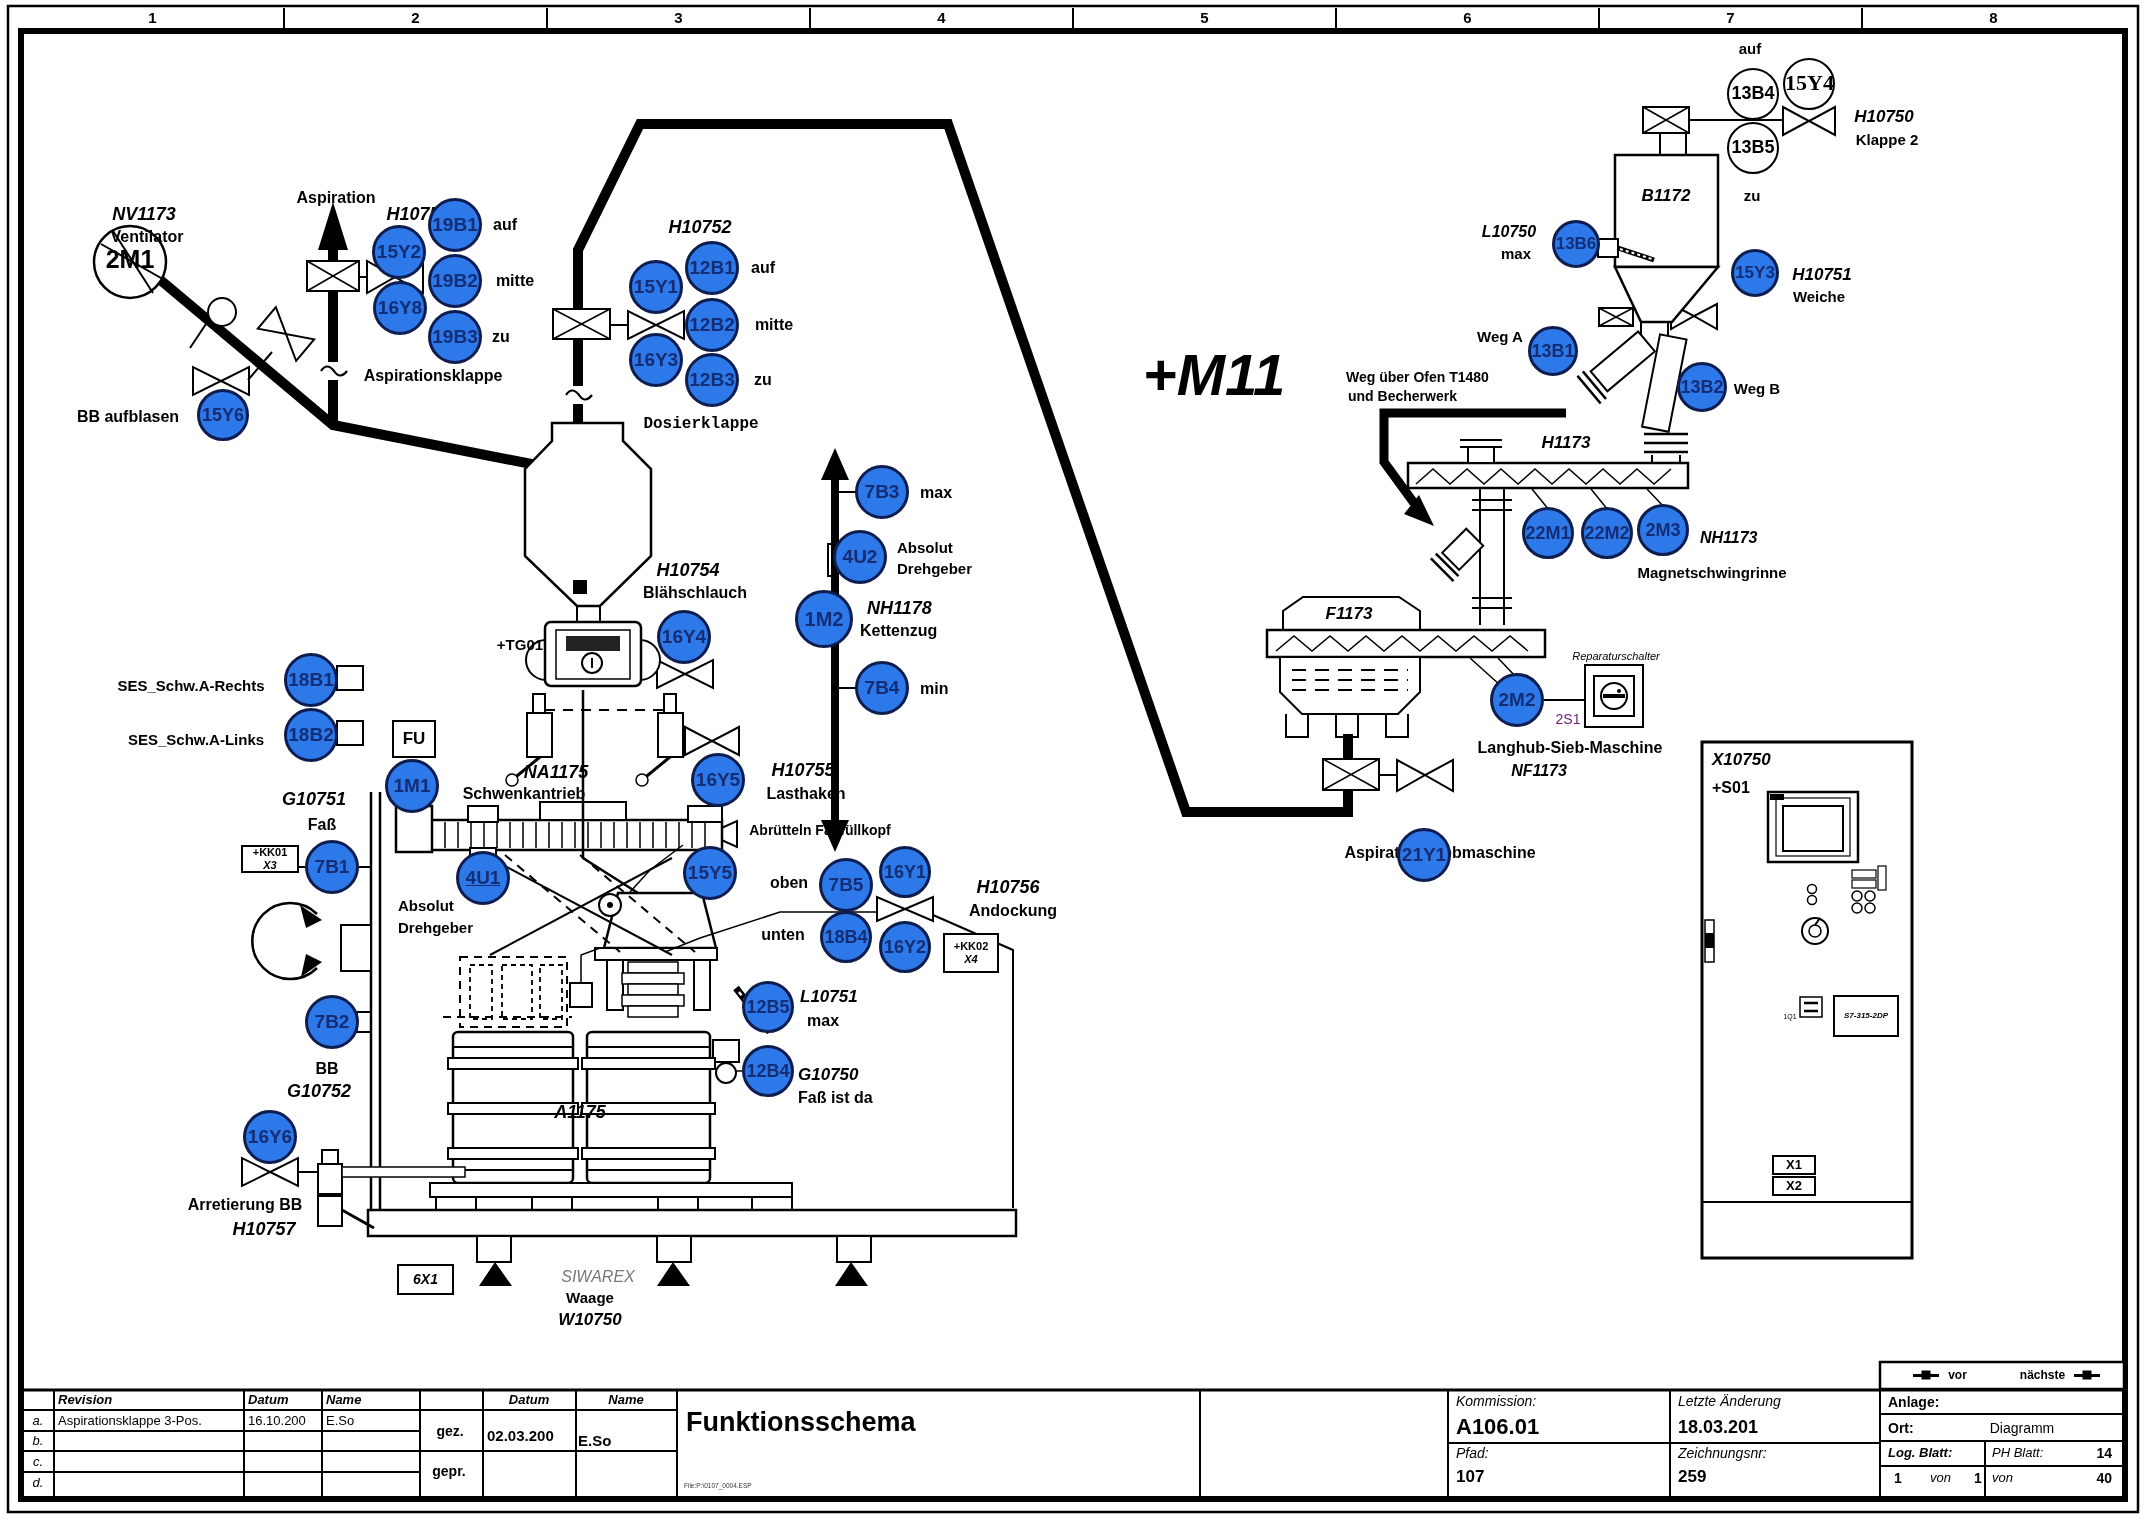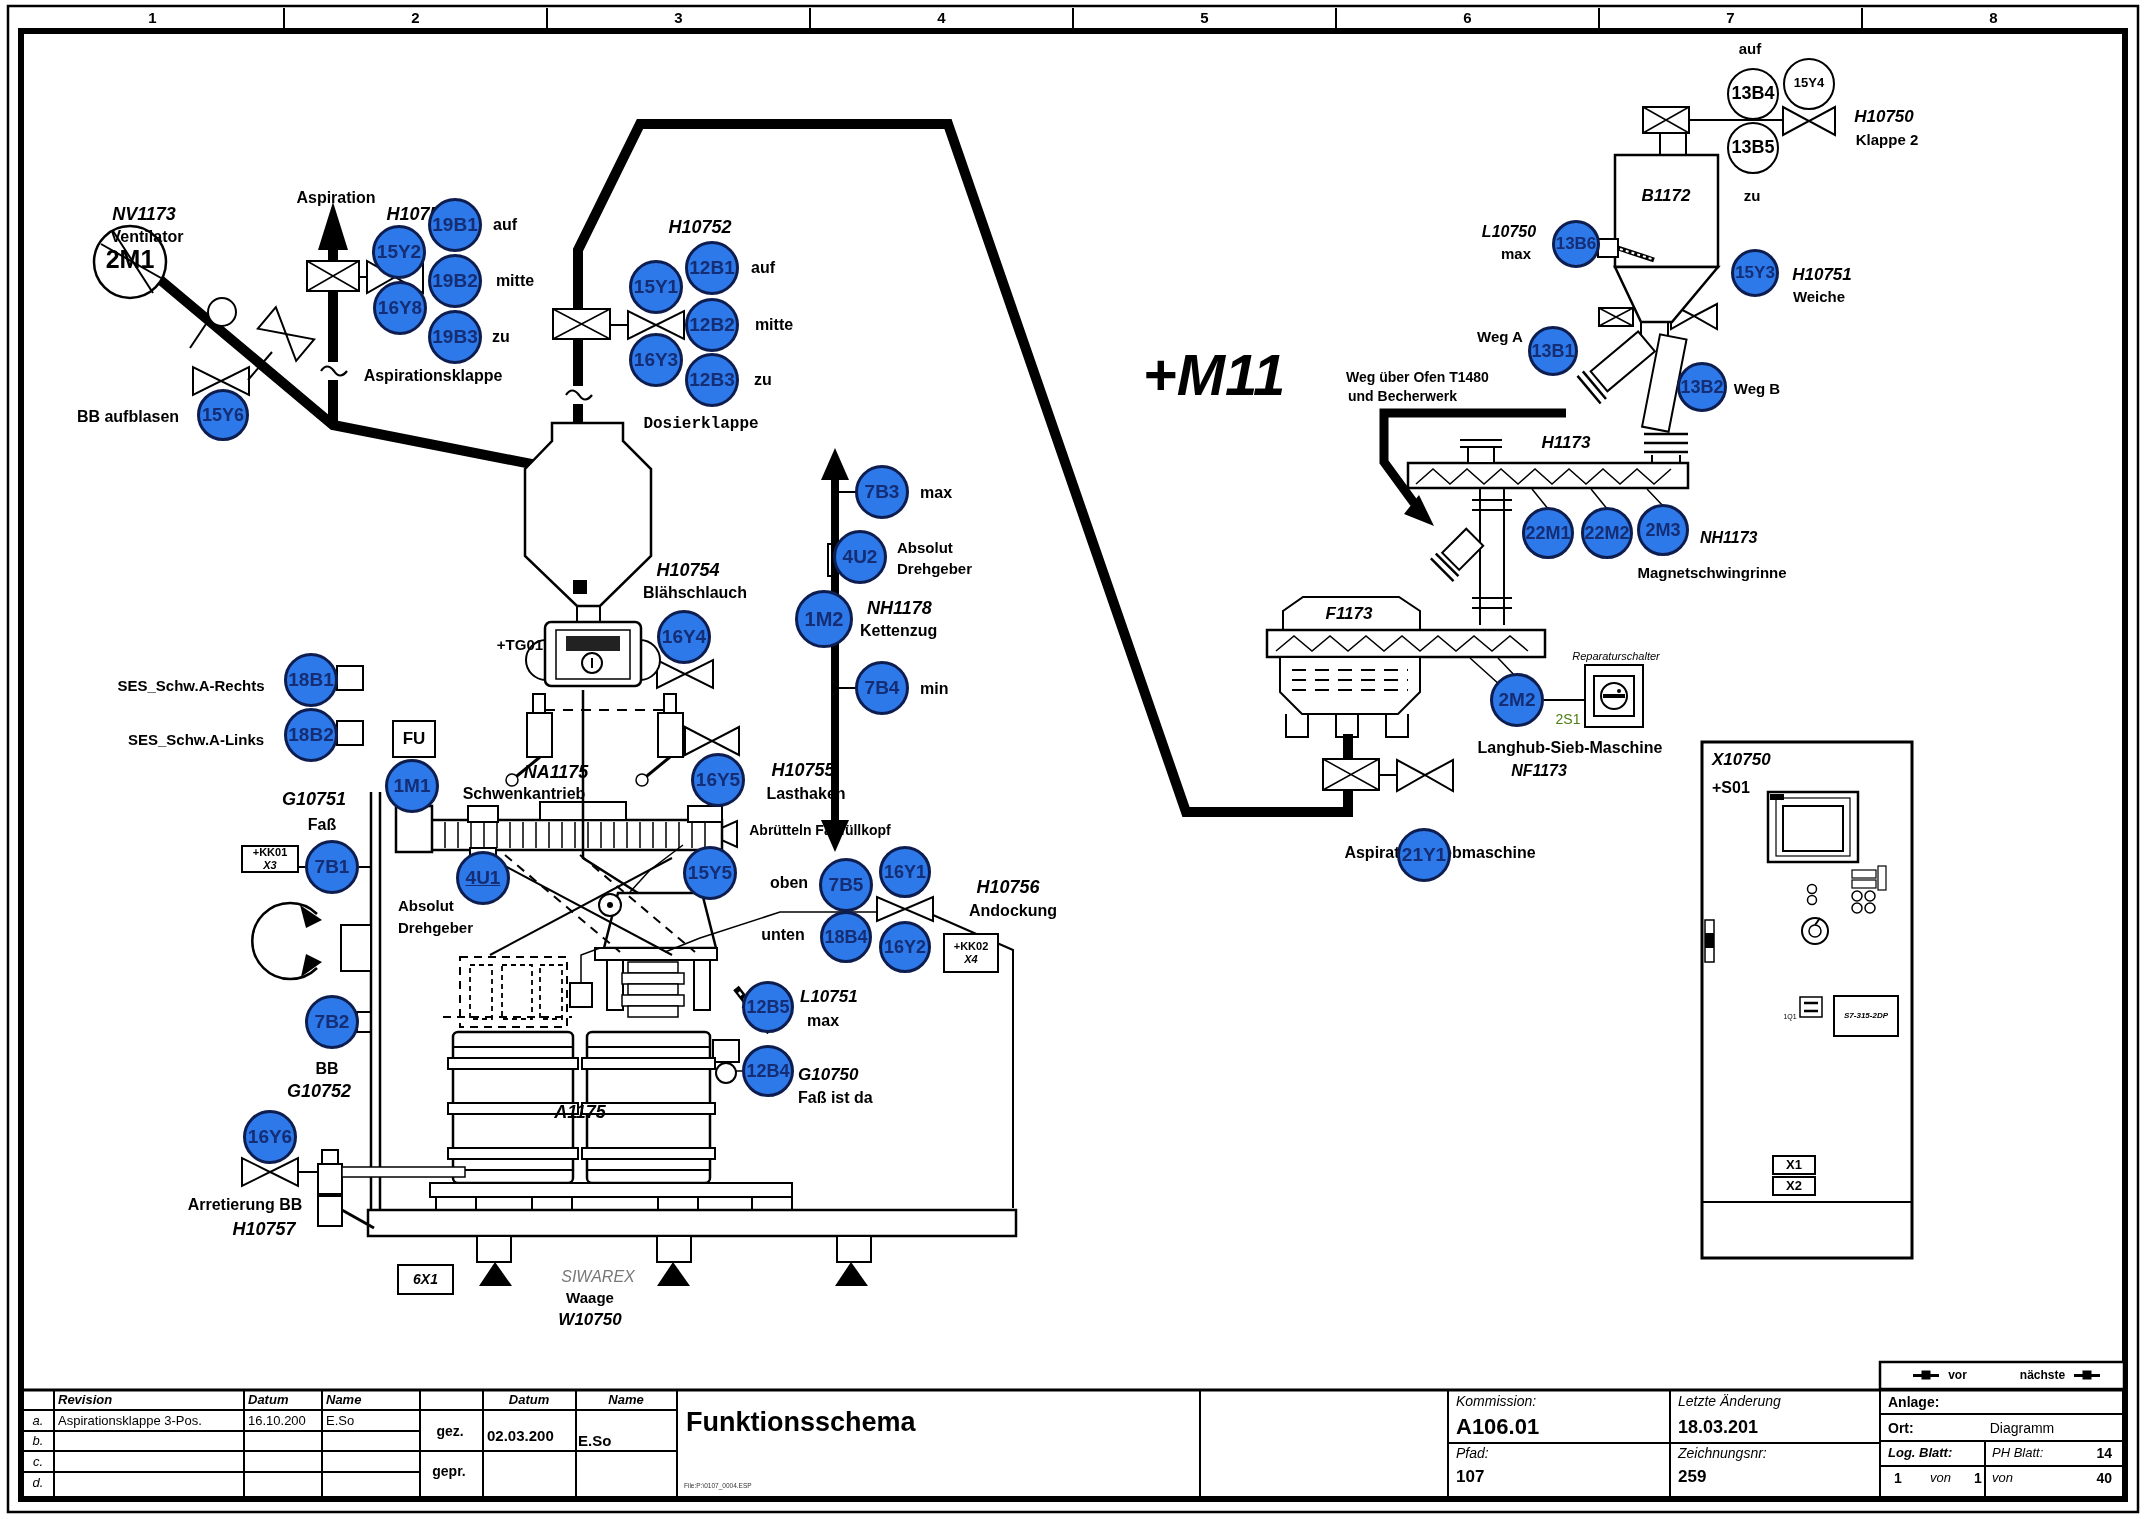--- a/index.html
+++ b/index.html
@@ -482,21 +482,21 @@
       <div class="lbl st-b" style="left: 1819px; top: 297px; font-size: 15px;">Weiche</div>
       <div class="lbl st-b" style="left: 1500px; top: 337px; font-size: 15px;">Weg A</div>
       <div class="lbl st-b" style="left: 1757px; top: 389px; font-size: 15px;">Weg B</div>
       <div class="lbl st-b al" style="left: 1346px; top: 377px; font-size: 14px;">Weg über Ofen T1480</div>
       <div class="lbl st-b al" style="left: 1348px; top: 396px; font-size: 14px;">und Becherwerk</div>
       <div class="lbl st-bi" style="left: 1566px; top: 443px; font-size: 17px;">H1173</div>
       <div class="lbl st-bi al" style="left: 1700px; top: 538px; font-size: 16px;">NH1173</div>
       <div class="lbl st-b" style="left: 1712px; top: 573px; font-size: 15px;">Magnetschwingrinne</div>
       <div class="lbl st-bi" style="left: 1349px; top: 614px; font-size: 17px;">F1173</div>
       <div class="lbl st-i" style="left: 1616px; top: 657px; font-size: 11px;">Reparaturschalter</div>
-      <div class="lbl st-n" style="left: 1568px; top: 719px; font-size: 14px; color: #4d7c0f;">2S1</div>
+      <div class="lbl st-n" style="left: 1568px; top: 719px; font-size: 14px; color: #701a75;">2S1</div>
       <div class="lbl st-b" style="left: 1570px; top: 748px; font-size: 16px;">Langhub-Sieb-Maschine</div>
       <div class="lbl st-bi" style="left: 1539px; top: 771px; font-size: 16px;">NF1173</div>
       <div class="lbl st-b" style="left: 1440px; top: 853px; font-size: 16px;">Aspiration Siebmaschine</div>
       <div class="lbl st-bi al" style="left: 1712px; top: 760px; font-size: 17px;">X10750</div>
       <div class="lbl st-b al" style="left: 1712px; top: 788px; font-size: 16px;">+S01</div>
       <div class="lbl st-n" style="left: 1790px; top: 1017px; font-size: 7px;">1Q1</div>
     </div>
 <div class="layer">
       <div class="tag trans" style="left: 94px; top: 226px; width: 72px; height: 72px; font-size: 25px; line-height: 66px;">2M1</div>
       <div class="tag blue" style="left: 372px; top: 225px; width: 54px; height: 54px; font-size: 19px; line-height: 48px;">15Y2</div>
@@ -524,21 +524,21 @@
       <div class="tag blue" style="left: 795px; top: 590px; width: 58px; height: 58px; font-size: 20px; line-height: 52px;">1M2</div>
       <div class="tag blue" style="left: 855px; top: 661px; width: 54px; height: 54px; font-size: 19px; line-height: 48px;">7B4</div>
       <div class="tag blue" style="left: 683px; top: 846px; width: 54px; height: 54px; font-size: 19px; line-height: 48px;">15Y5</div>
       <div class="tag blue" style="left: 819px; top: 858px; width: 54px; height: 54px; font-size: 19px; line-height: 48px;">7B5</div>
       <div class="tag blue" style="left: 879px; top: 846px; width: 52px; height: 52px; font-size: 18px; line-height: 46px;">16Y1</div>
       <div class="tag blue" style="left: 820px; top: 911px; width: 52px; height: 52px; font-size: 18px; line-height: 46px;">18B4</div>
       <div class="tag blue" style="left: 879px; top: 921px; width: 52px; height: 52px; font-size: 18px; line-height: 46px;">16Y2</div>
       <div class="tag blue" style="left: 742px; top: 981px; width: 52px; height: 52px; font-size: 18px; line-height: 46px;">12B5</div>
       <div class="tag blue" style="left: 742px; top: 1045px; width: 52px; height: 52px; font-size: 18px; line-height: 46px;">12B4</div>
       <div class="tag white" style="left: 1727px; top: 68px; width: 52px; height: 52px; font-size: 18px; line-height: 46px;">13B4</div>
-      <div class="tag white" style="left: 1783px; top: 58px; width: 52px; height: 52px; font-size: 13px; line-height: 46px;">15Y4</div>
+      <div class="tag white" style="left: 1783px; top: 58px; width: 52px; height: 52px; font-size: 22px; line-height: 46px; font-family: Liberation Serif, serif;">15Y4</div>
       <div class="tag white" style="left: 1727px; top: 122px; width: 52px; height: 52px; font-size: 18px; line-height: 46px;">13B5</div>
       <div class="tag blue" style="left: 1552px; top: 220px; width: 48px; height: 48px; font-size: 17px; line-height: 42px;">13B6</div>
       <div class="tag blue" style="left: 1731px; top: 249px; width: 48px; height: 48px; font-size: 17px; line-height: 42px;">15Y3</div>
       <div class="tag blue" style="left: 1528px; top: 326px; width: 50px; height: 50px; font-size: 18px; line-height: 44px;">13B1</div>
       <div class="tag blue" style="left: 1677px; top: 362px; width: 50px; height: 50px; font-size: 18px; line-height: 44px;">13B2</div>
       <div class="tag blue" style="left: 1522px; top: 507px; width: 52px; height: 52px; font-size: 18px; line-height: 46px;">22M1</div>
       <div class="tag blue" style="left: 1581px; top: 507px; width: 52px; height: 52px; font-size: 18px; line-height: 46px;">22M2</div>
       <div class="tag blue" style="left: 1637px; top: 504px; width: 52px; height: 52px; font-size: 18px; line-height: 46px;">2M3</div>
       <div class="tag blue" style="left: 1490px; top: 673px; width: 54px; height: 54px; font-size: 19px; line-height: 48px;">2M2</div>
       <div class="tag blue" style="left: 1397px; top: 783px; width: 54px; height: 54px; font-size: 19px; line-height: 48px; margin-top: 45px;">21Y1</div>

